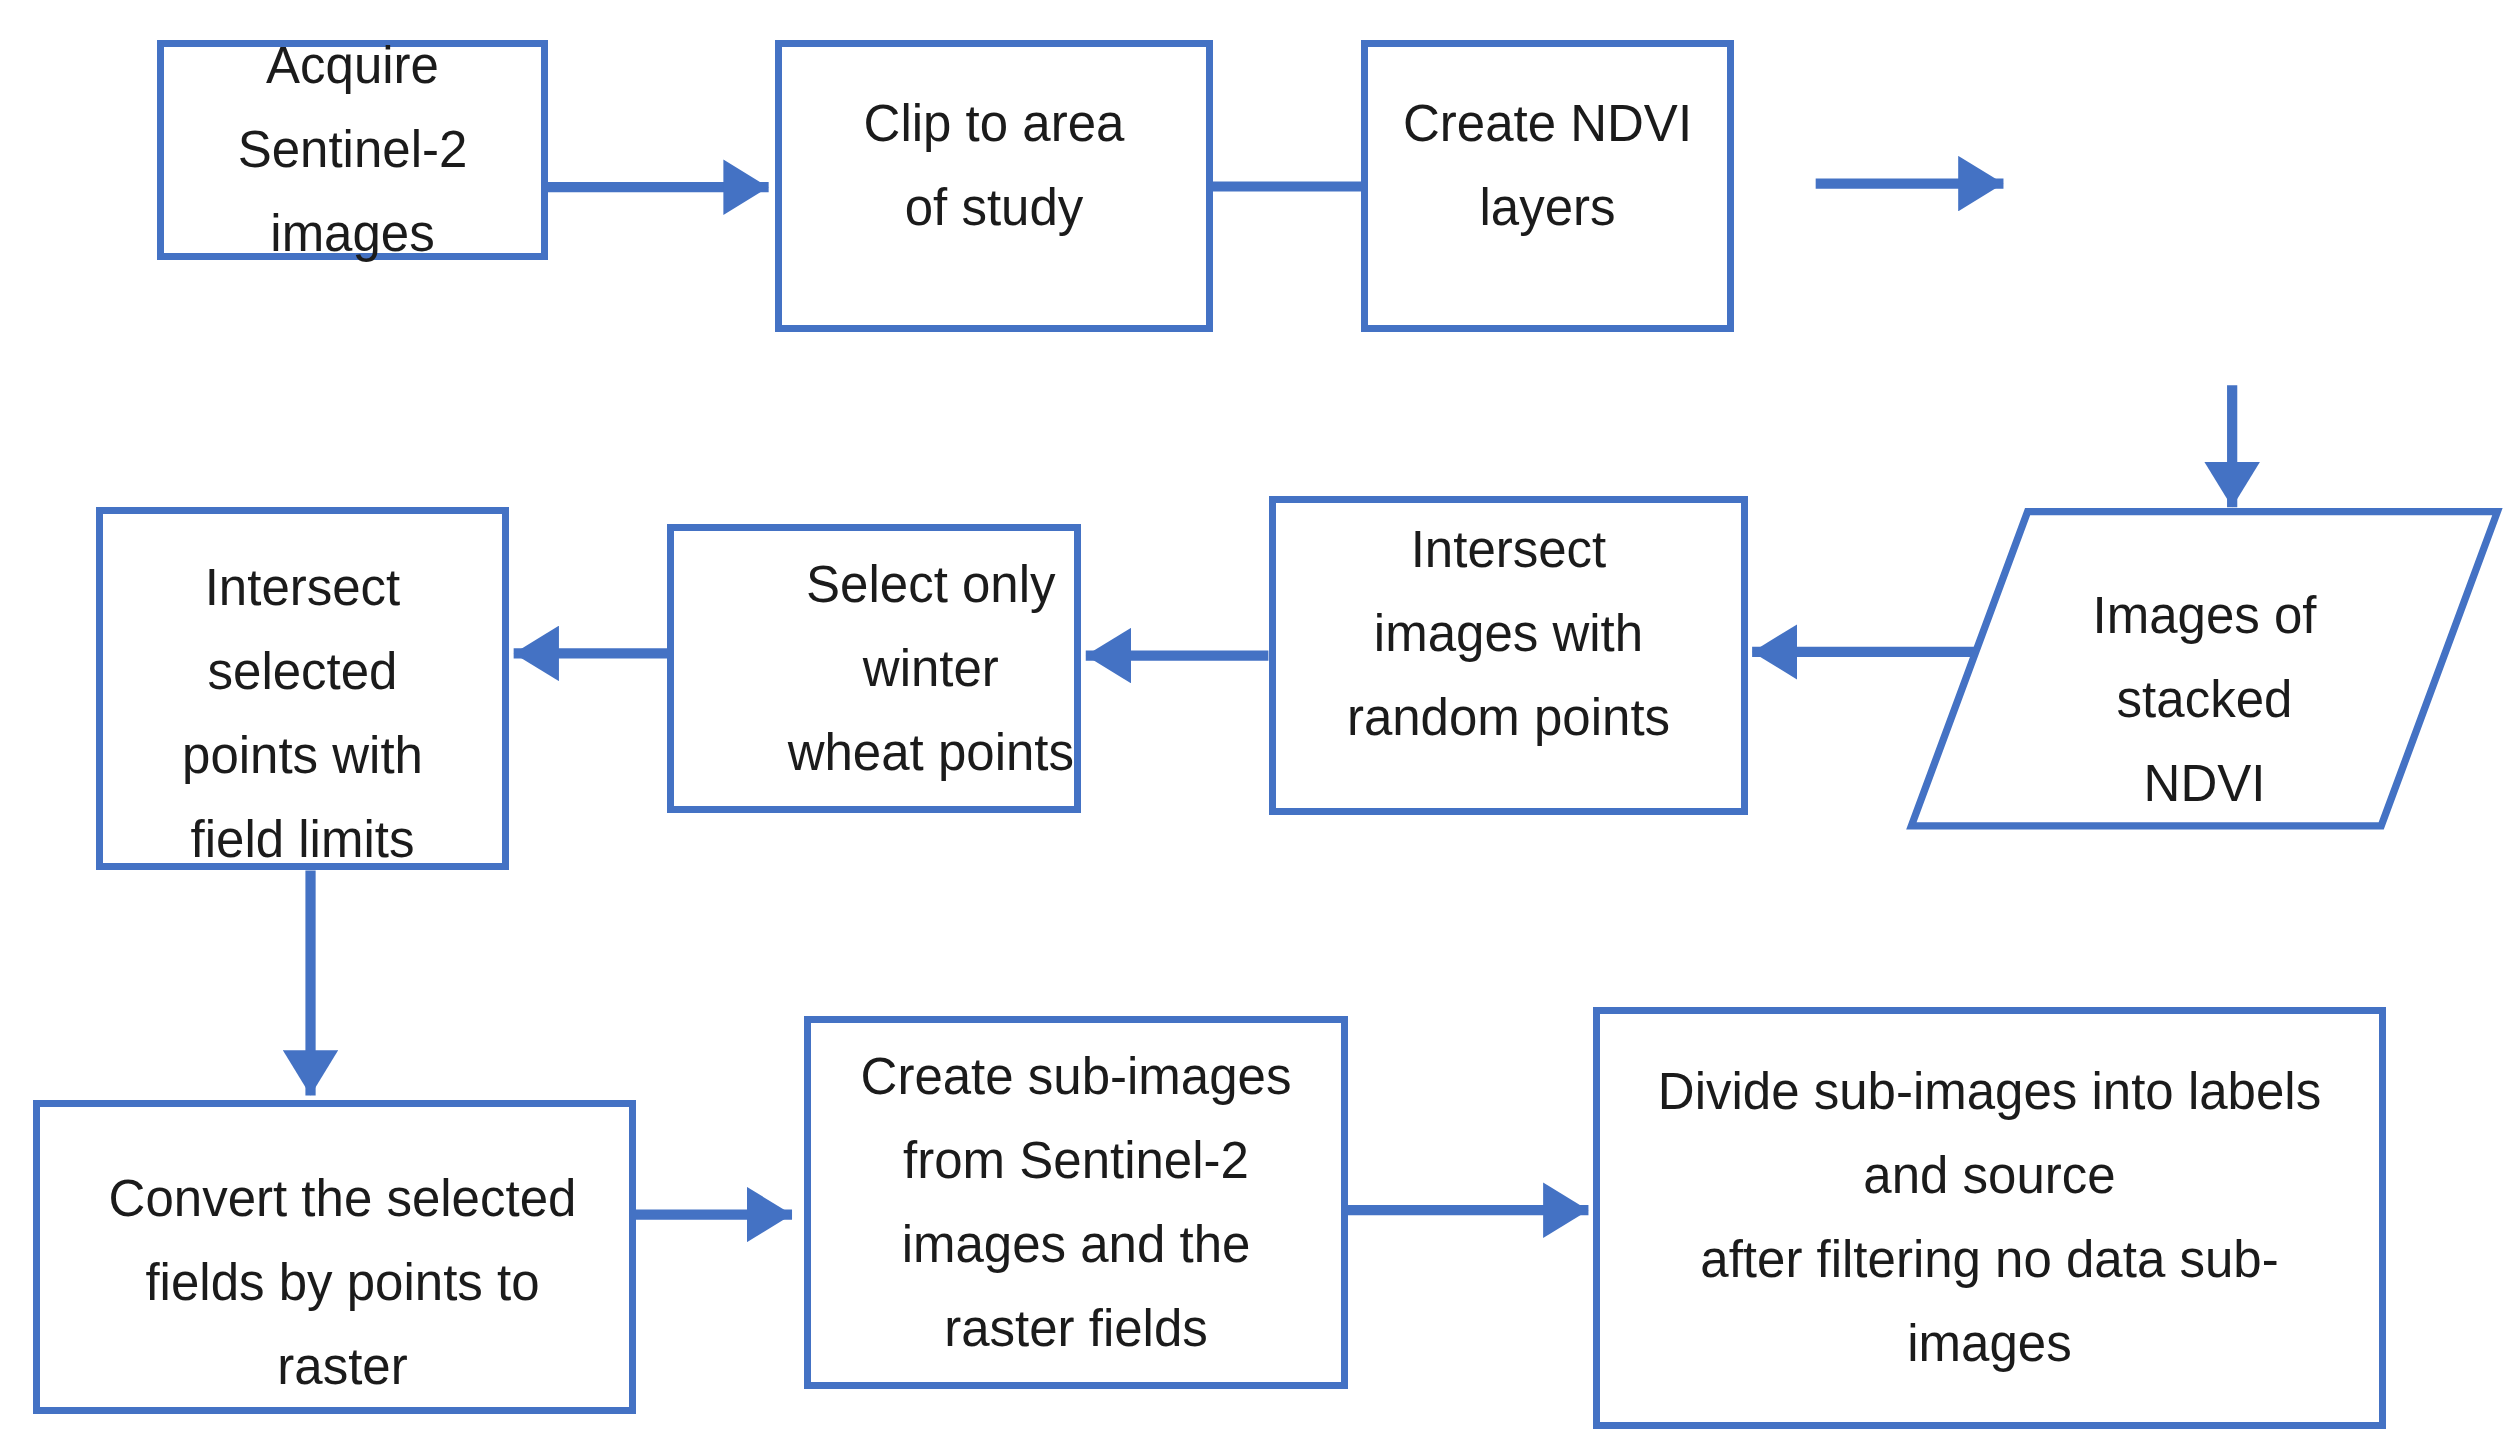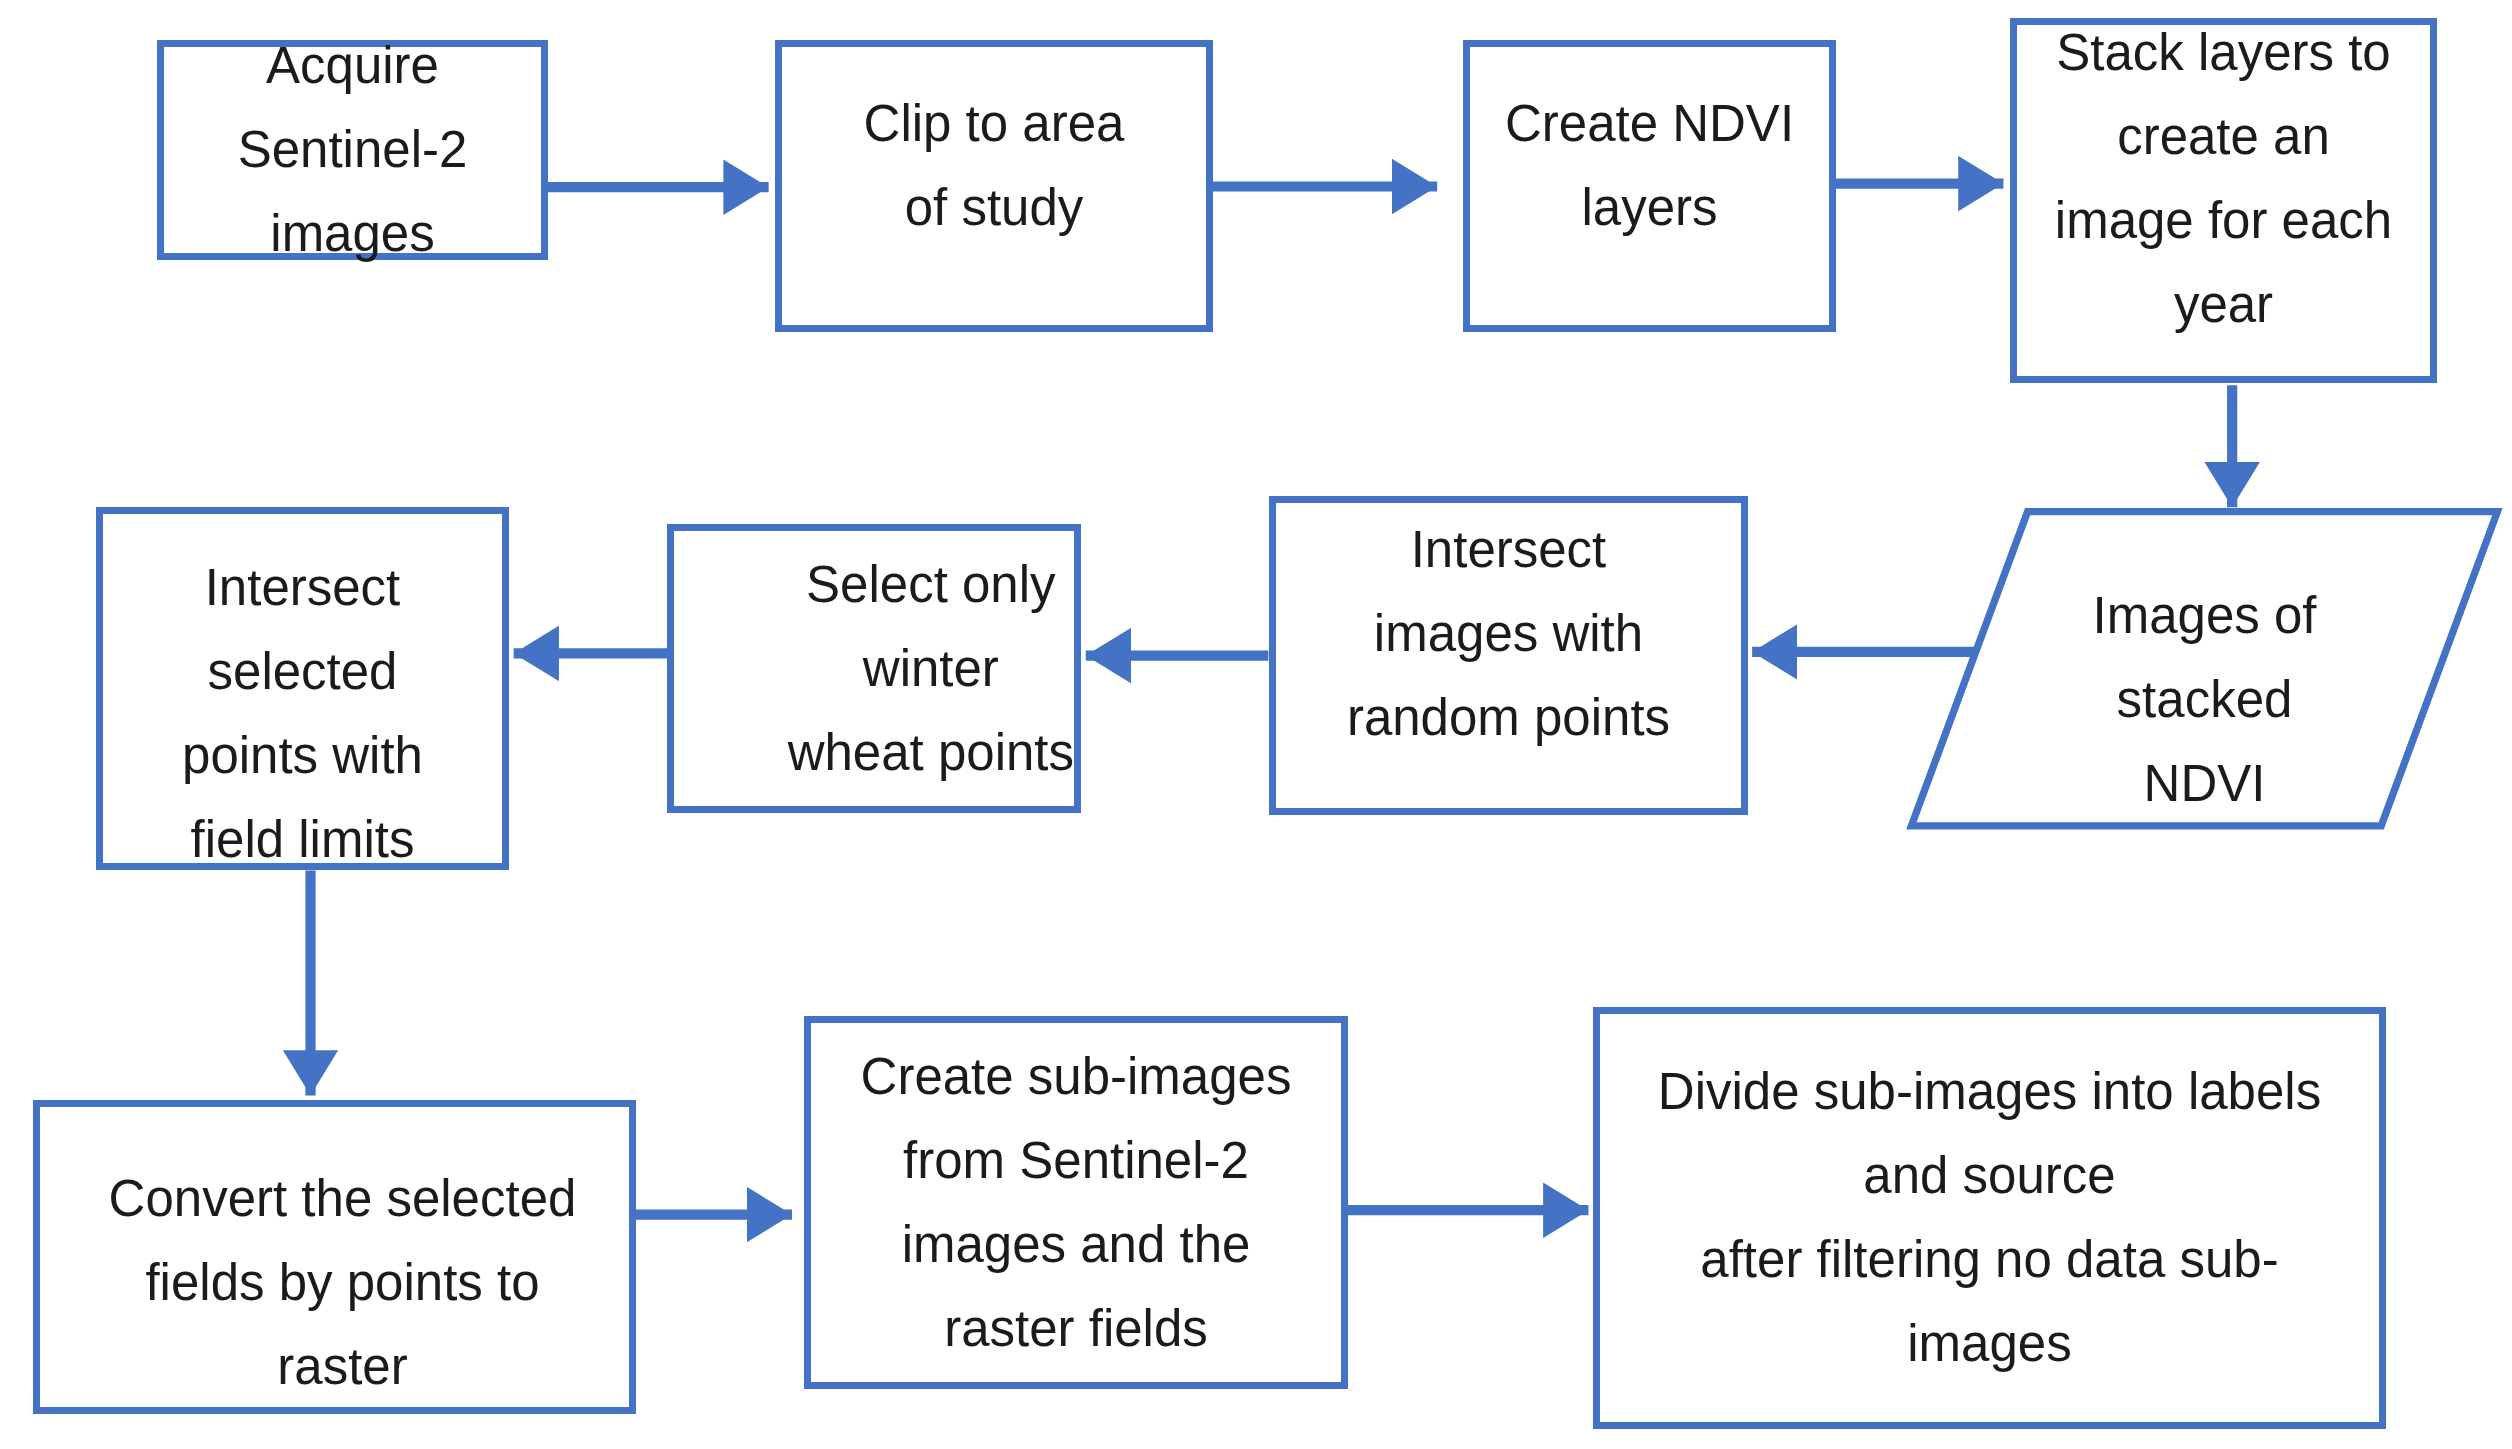--- a/index.html
+++ b/index.html
@@ -89,31 +89,25 @@
     <span class="label">Acquire
 Sentinel-2
 images</span>
   </div>
 
   <div class="node nudge-up" style="left:775px; top:40px; width:438px; height:292px;">
     <span class="label">Clip to area
 of study</span>
   </div>
 
-  <div class="node nudge-up" style="left:1463px; top:40px; width:373px; height:292px;">
+  <div class="node nudge-up" style="left:1361px; top:40px; width:373px; height:292px;">
     <span class="label">Create NDVI
 layers</span>
   </div>
 
-  <div class="node nudge-up-s" style="left:2010px; top:18px; width:427px; height:365px;">
-    <span class="label">Stack layers to
-create an
-image for each
-year</span>
-  </div>
 
   <div class="float-label" style="left:1958px; top:512px; width:493px; height:314px;">
     <span class="label">Images of
 stacked
 NDVI</span>
   </div>
 
   <div class="node nudge-up-s" style="left:1269px; top:496px; width:479px; height:319px;">
     <span class="label">Intersect
 images with

